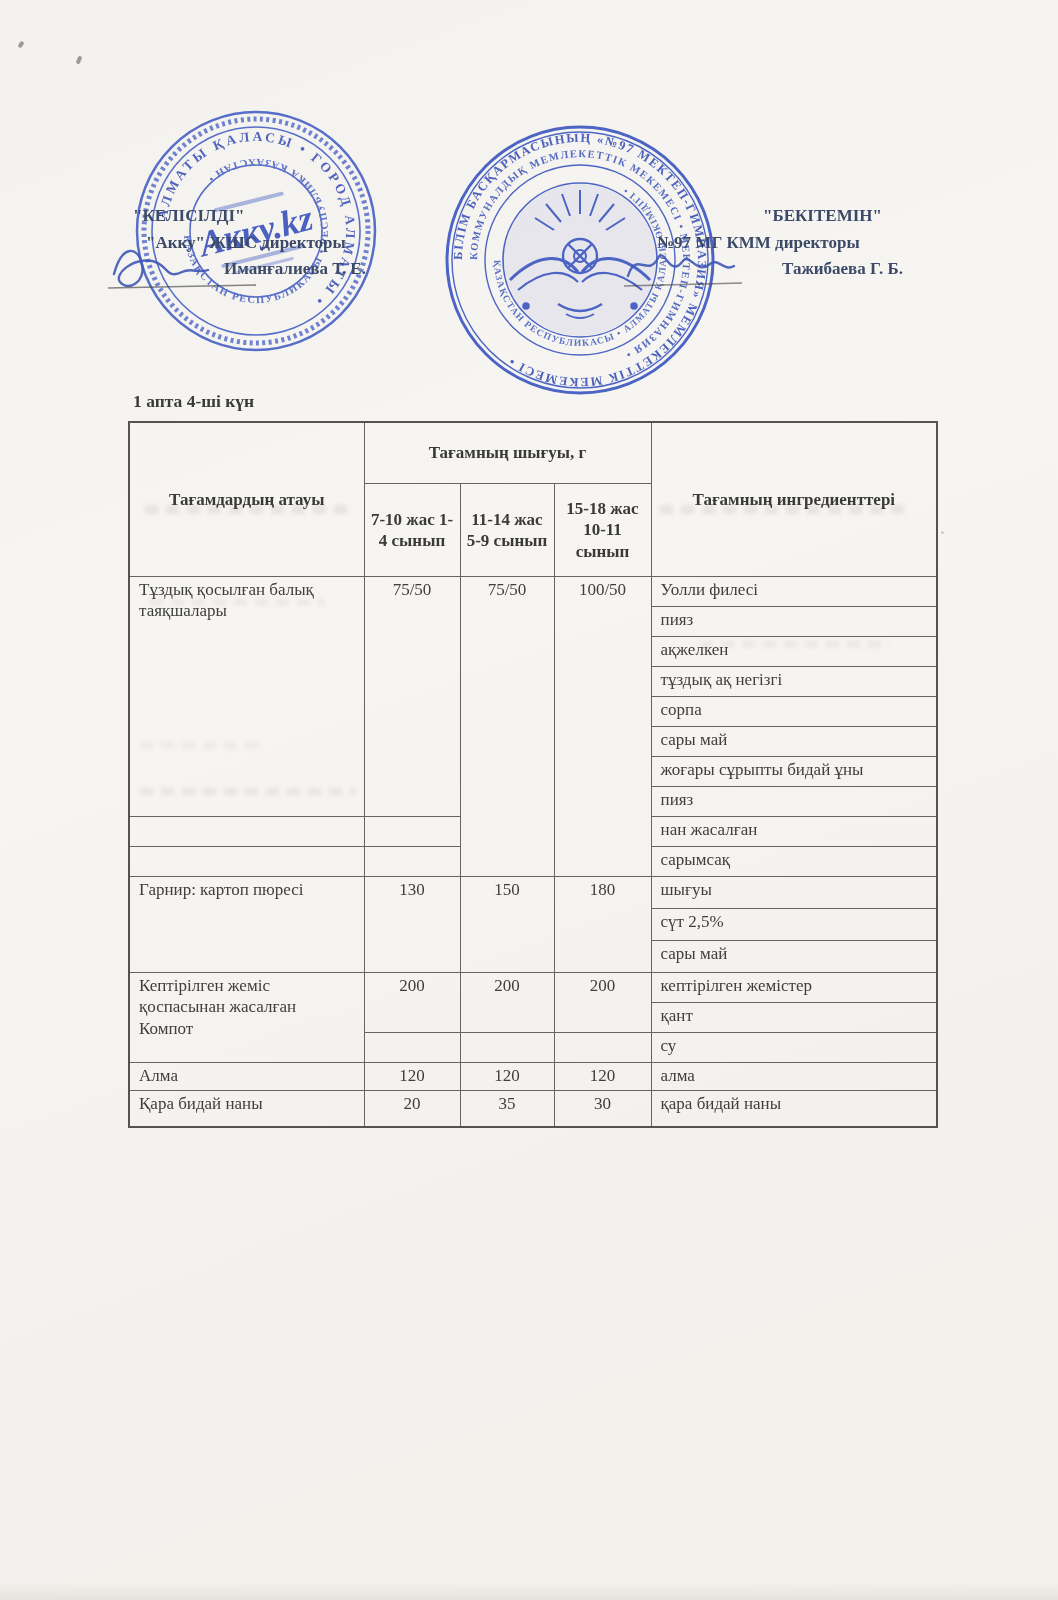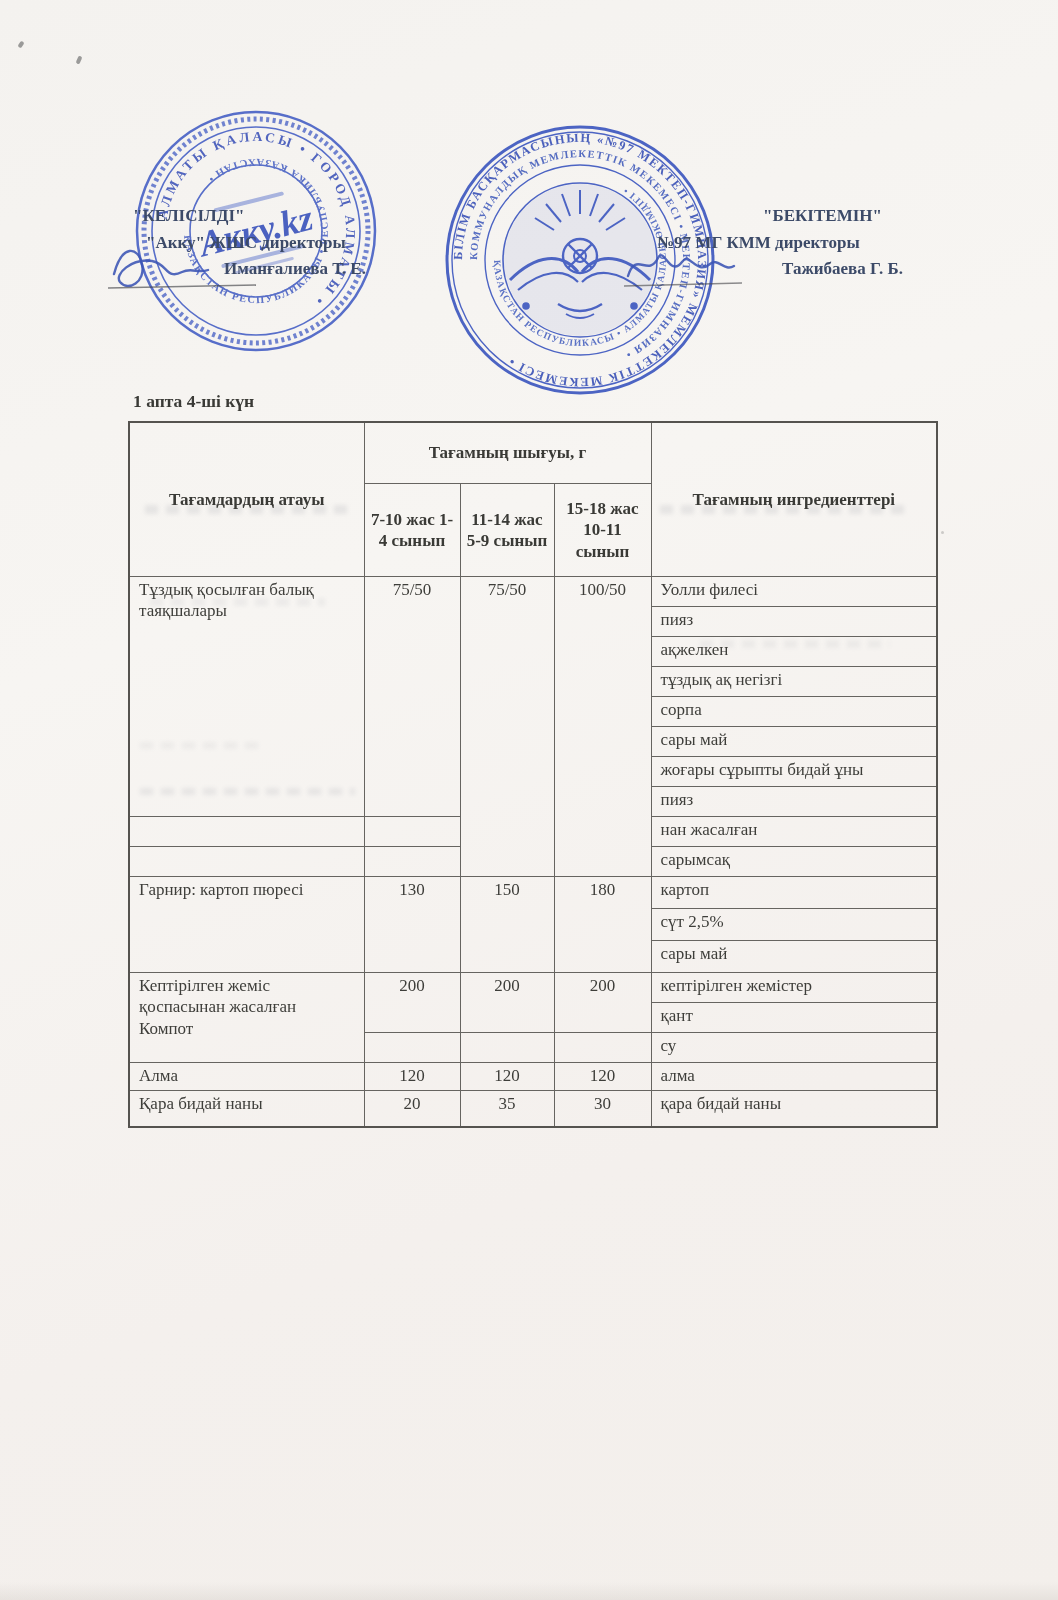--- a/index.html
+++ b/index.html
@@ -211,21 +211,21 @@
         <td></td>
         <td></td>
         <td class="ing">сарымсақ</td>
       </tr>
 
       <tr class="r32">
         <td class="dish" rowspan="3">Гарнир: картоп пюресі</td>
         <td class="num" rowspan="3">130</td>
         <td class="num" rowspan="3">150</td>
         <td class="num" rowspan="3">180</td>
-        <td class="ing">картоп</td>
+        <td class="ing">шығуы</td>
       </tr>
       <tr class="r32">
           <td class="ing">сүт 2,5%</td>
         </tr>
       <tr class="r32">
           <td class="ing">сары май</td>
         </tr>
 
       <tr class="r30">
         <td class="dish" rowspan="3">Кептірілген жеміс қоспасынан жасалған Компот</td>

